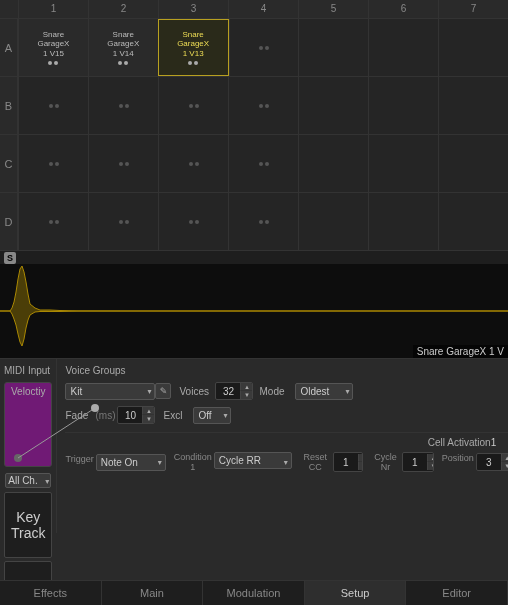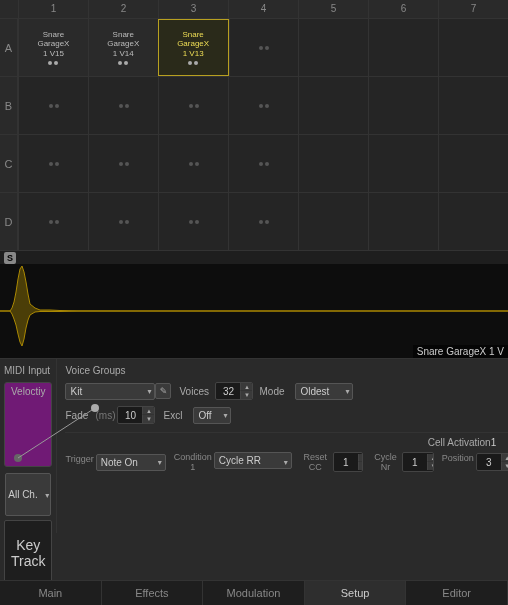--- a/index.html
+++ b/index.html
@@ -176,21 +176,21 @@
       align-items: center;
       justify-content: center;
       margin-bottom: 4px;
     }
     .select-small {
       background: #3a3a3a;
       border: 1px solid #555;
       color: #ccc;
       font-size: 10px;
       border-radius: 2px;
-      padding: 15px 2px;
+      padding: 1px 2px;
       cursor: pointer;
       -webkit-appearance: none;
       appearance: none;
       padding-right: 12px;
       position: relative;
     }
     .select-wrapper {
       position: relative;
       display: inline-block;
     }
@@ -739,19 +739,19 @@
                 </div>
               </div>
             </div>
           </div>
         </div>
       </div>
     </div>
   </div>
 
   <div class="tab-bar">
+    <div class="tab-item">Effects</div>
     <div class="tab-item">Main</div>
-    <div class="tab-item">Effects</div>
     <div class="tab-item">Modulation</div>
     <div class="tab-item tab-active">Setup</div>
     <div class="tab-item">Editor</div>
   </div>
 </div>
 
 </body></html>

